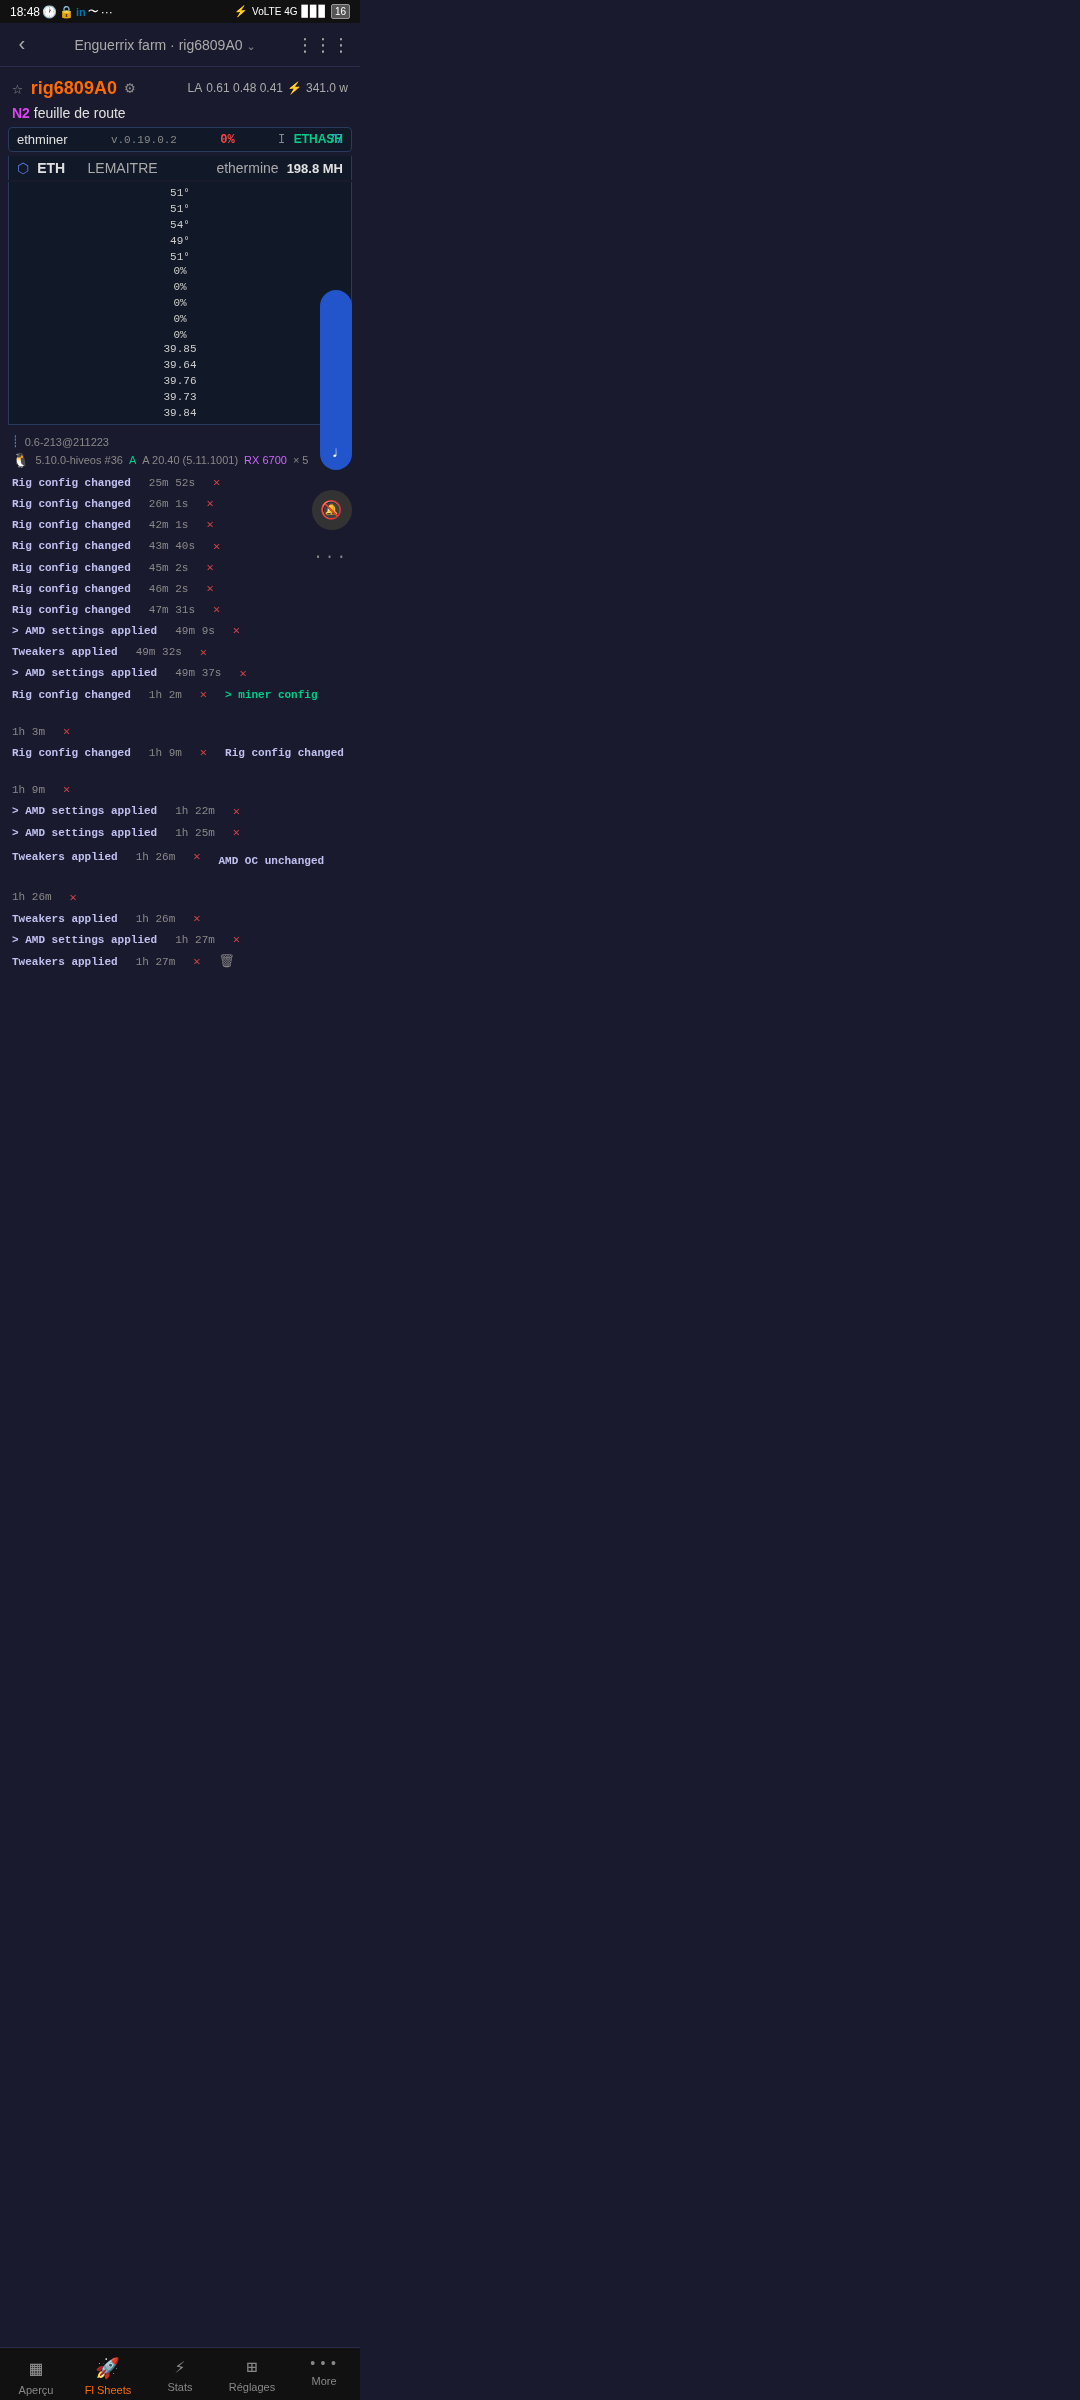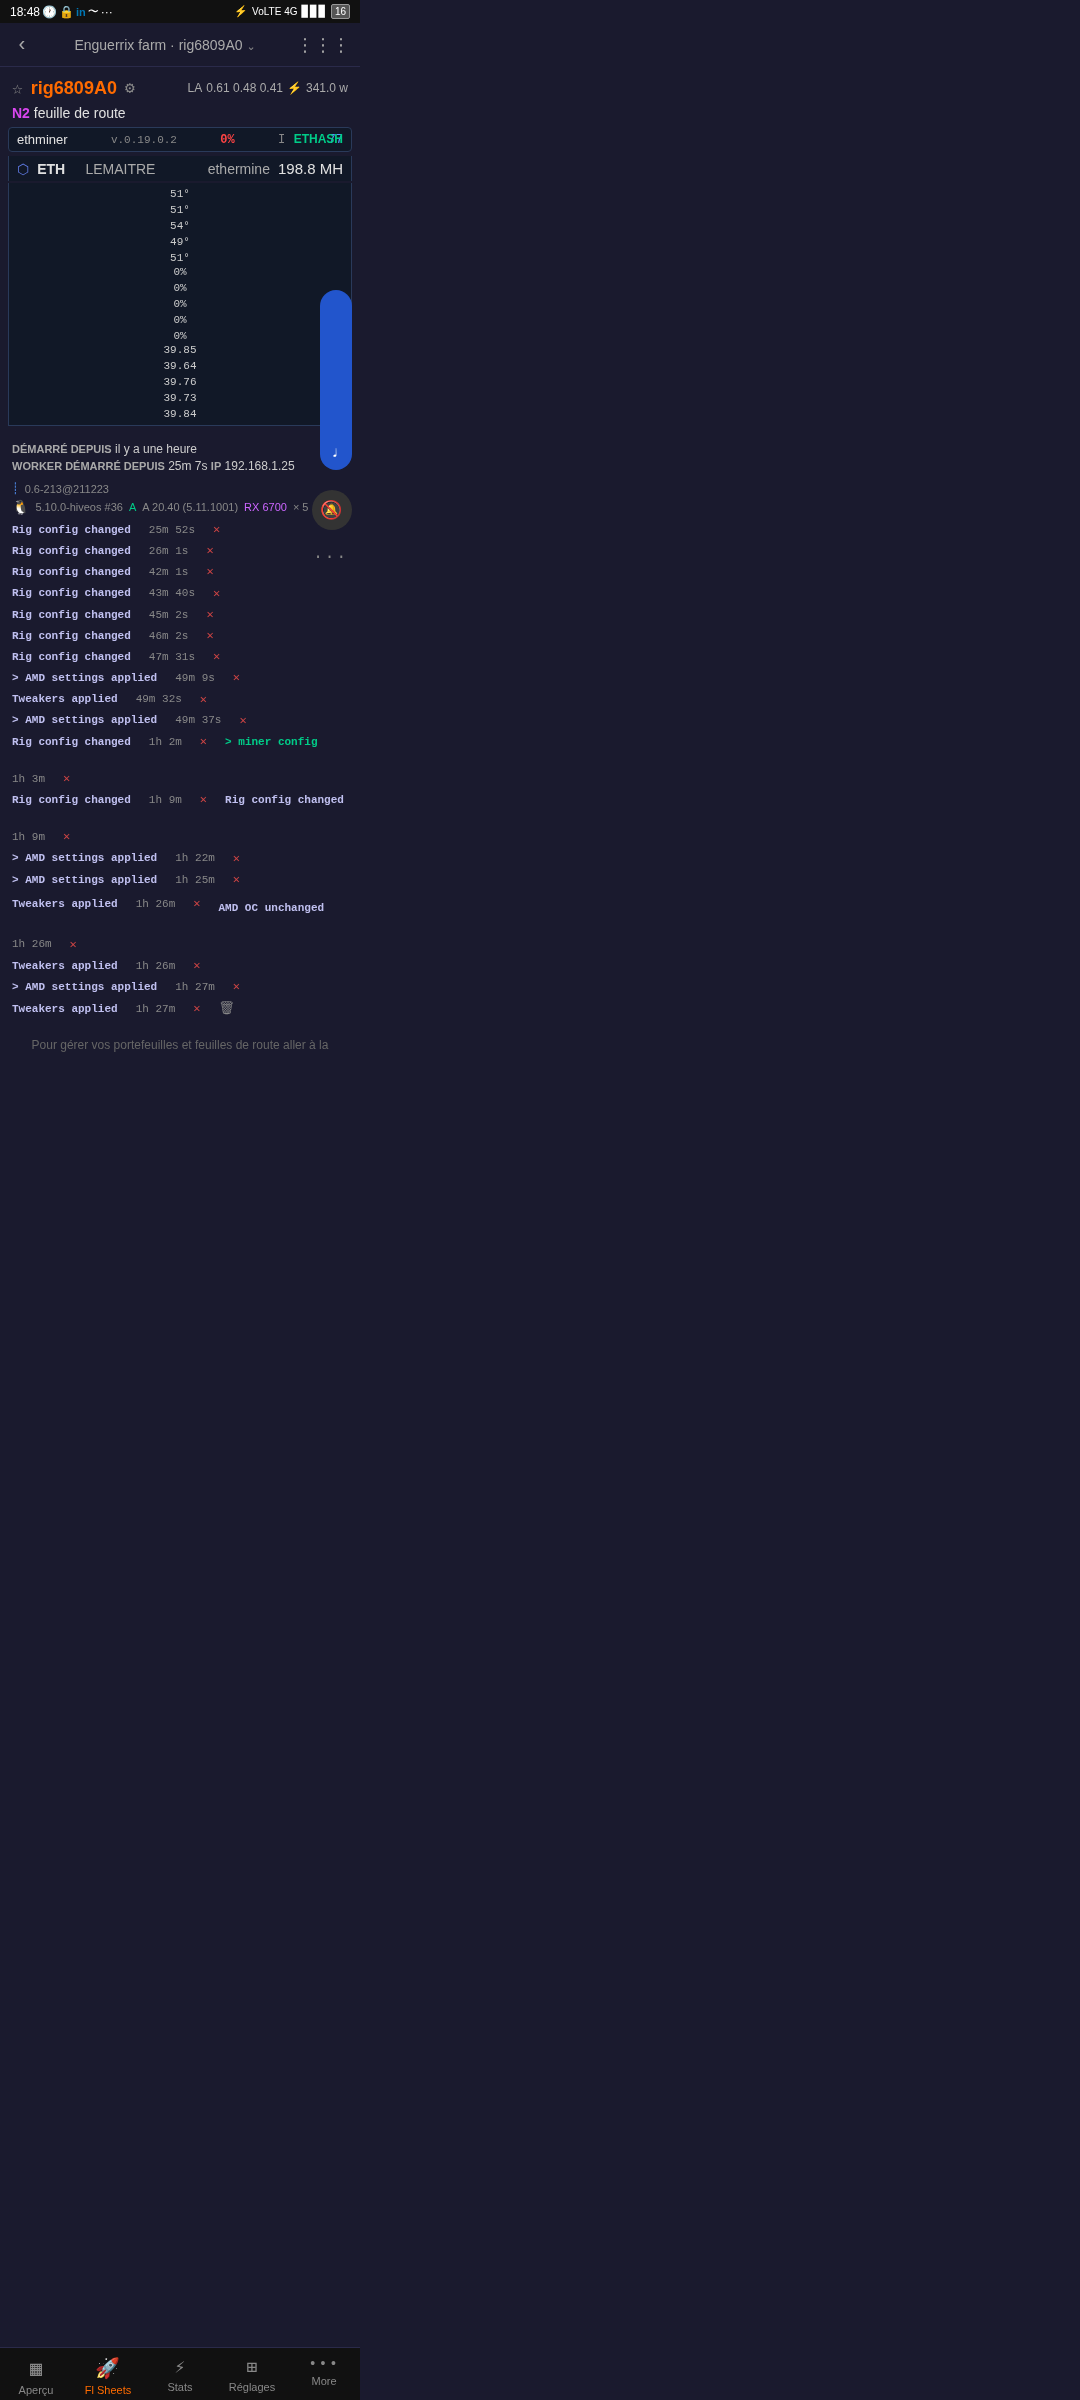--- a/index.html
+++ b/index.html
@@ -133,21 +133,21 @@
       gap: 8px;
       background: #111827;
       margin: 0 8px 2px;
       border-left: 1px solid #2a3a5a;
       border-right: 1px solid #2a3a5a;
     }
     .eth-icon { color: #627eea; font-size: 14px; }
     .coin-name { color: #e0e0e0; font-weight: bold; }
     .pool-name { color: #aaa; flex: 1; text-align: center; }
     .ethermine { color: #aaa; flex: 1; text-align: right; }
-    .hashrate-val { color: #e0e0e0; font-weight: normal; font-size: 15px; }
+    .hashrate-val { color: #e0e0e0; font-weight: bold; font-size: 13px; }
 
     
     .gpu-table {
       background: #111827;
       margin: 0 8px 8px;
       border: 1px solid #2a3a5a;
       border-top: none;
       padding: 4px;
     }
     .gpu-row {
@@ -379,36 +379,20 @@
       </div>
       <div class="gpu-row">
         <div class="gpu-cell">39.85</div>
         <div class="gpu-cell">39.64</div>
         <div class="gpu-cell">39.76</div>
         <div class="gpu-cell">39.73</div>
         <div class="gpu-cell">39.84</div>
       </div>
     </div>
 
-  <div class="stats-section">
-    <div class="stats-row">
-      <span class="stats-label">DÉMARRÉ DEPUIS</span>
-      <span> </span>
-      <span>il y a une heure</span>
-    </div>
-    <div class="stats-row">
-      <span class="stats-label">WORKER DÉMARRÉ DEPUIS</span>
-      <span> </span>
-      <span>25m 7s</span>
-      <span> </span>
-      <span class="stats-label">IP</span>
-      <span> </span>
-      <span class="stats-ip">192.168.1.25</span>
-    </div>
-  </div>
 
   <div class="sys-row">
     <span style="color:#5599ff;">┊</span>
     <span>0.6-213@211223</span>
   </div>
   <div class="sys-row">
     <span class="sys-icon">🐧</span>
     <span>5.10.0-hiveos #36</span>
     <span class="sys-green"> A </span>
     <span>A 20.40 (5.11.1001)</span>
@@ -513,23 +497,20 @@
         <span class="ev-x"> ✕</span>
       </div>
       <div class="event-row">
         <span style="color: rgb(192, 192, 240); font-weight: bold;">Tweakers applied</span>
         <span class="ev-time"> 1h 27m</span>
         <span class="ev-x"> ✕</span>
         <span class="ev-trash"> 🗑</span>
       </div>
     </div>
 
-  <div class="bottom-info">
-    <span>Pour gérer vos portefeuilles et feuilles de route aller à la</span>
-  </div>
 
 </div>
 
 <div class="floating-bar">
   <span class="music-icon-float">♩</span>
 </div>
 
 <div class="floating-mute">
   <span>🔕</span>
 </div>

